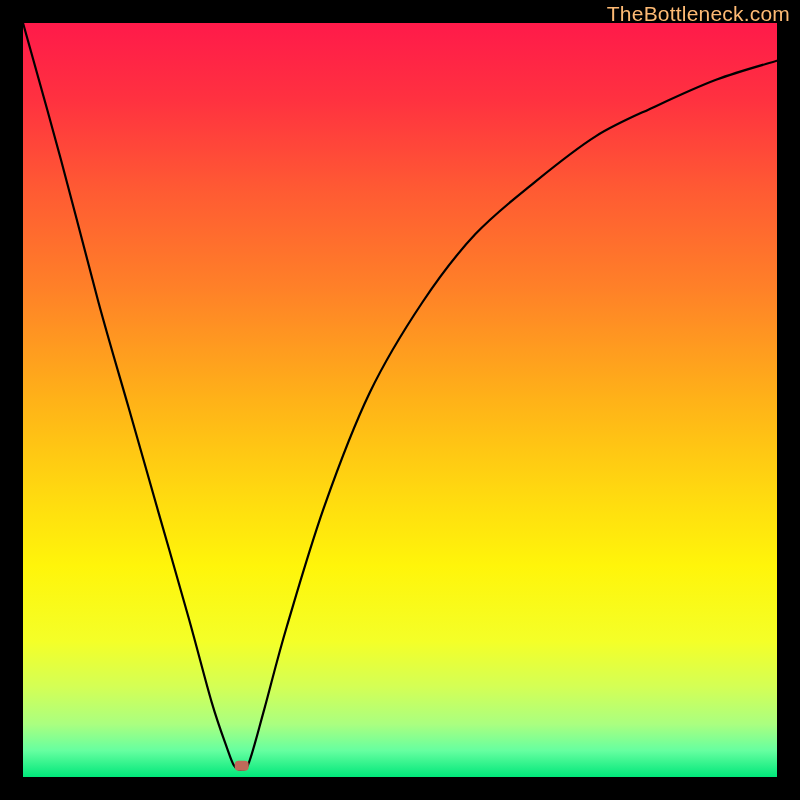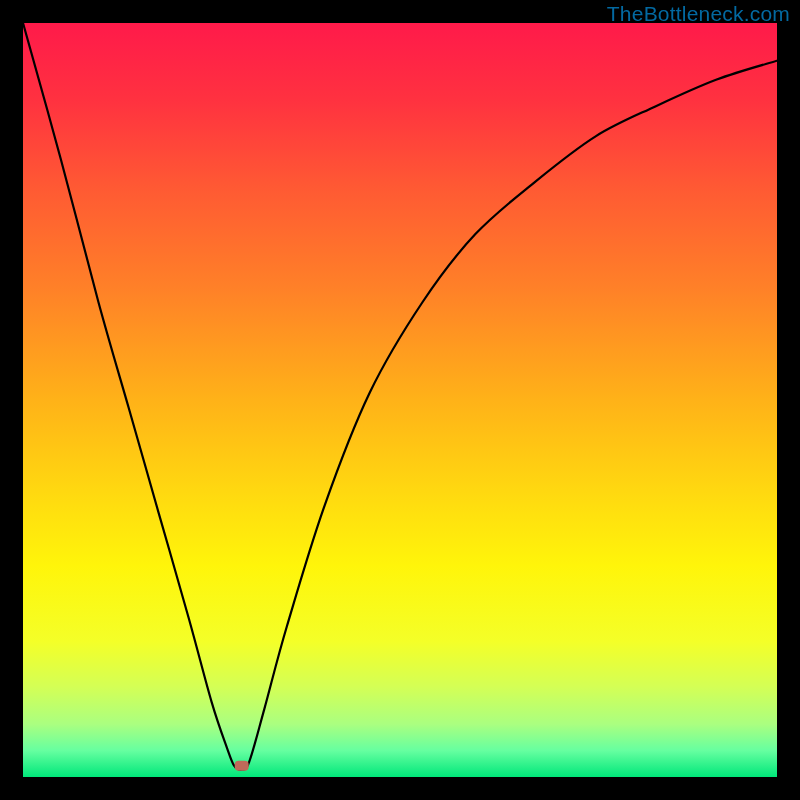--- a/index.html
+++ b/index.html
@@ -26,21 +26,21 @@
   }
   .plot svg {
     display: block;
     width: 754px;
     height: 754px;
   }
   .watermark {
     position: absolute;
     top: 2px;
     right: 10px;
-    color: #0369a1;
+    color: #fdba74;
     font-size: 21px;
     font-weight: 500;
     letter-spacing: 0.2px;
     user-select: none;
   }
 </style>
 </head>
 <body>
 
 <div class="stage">

